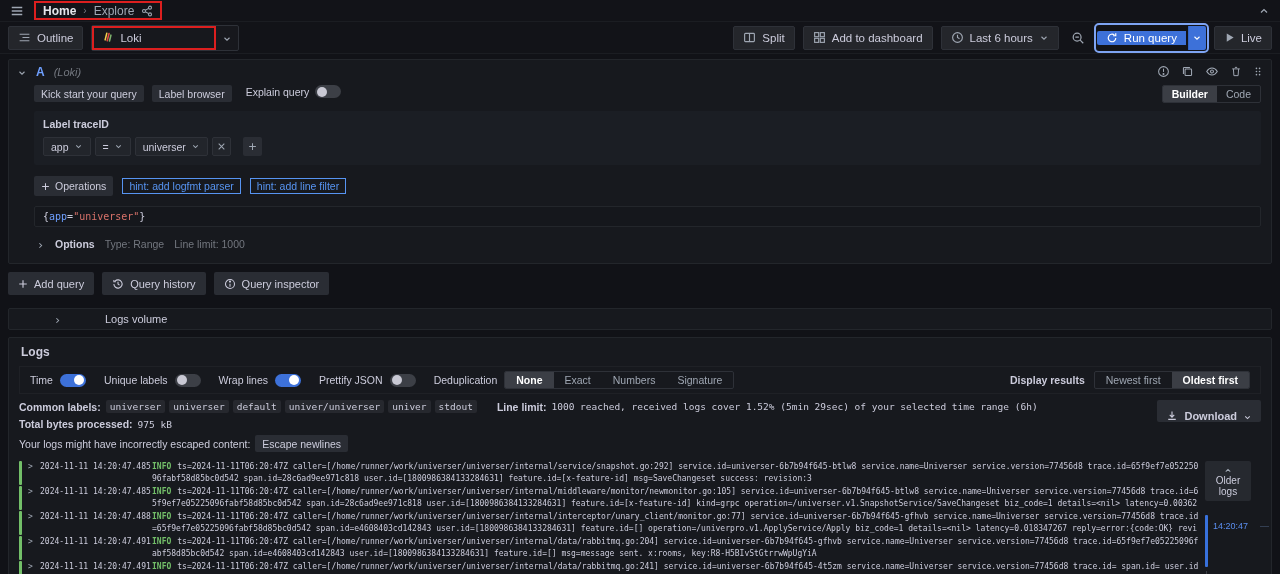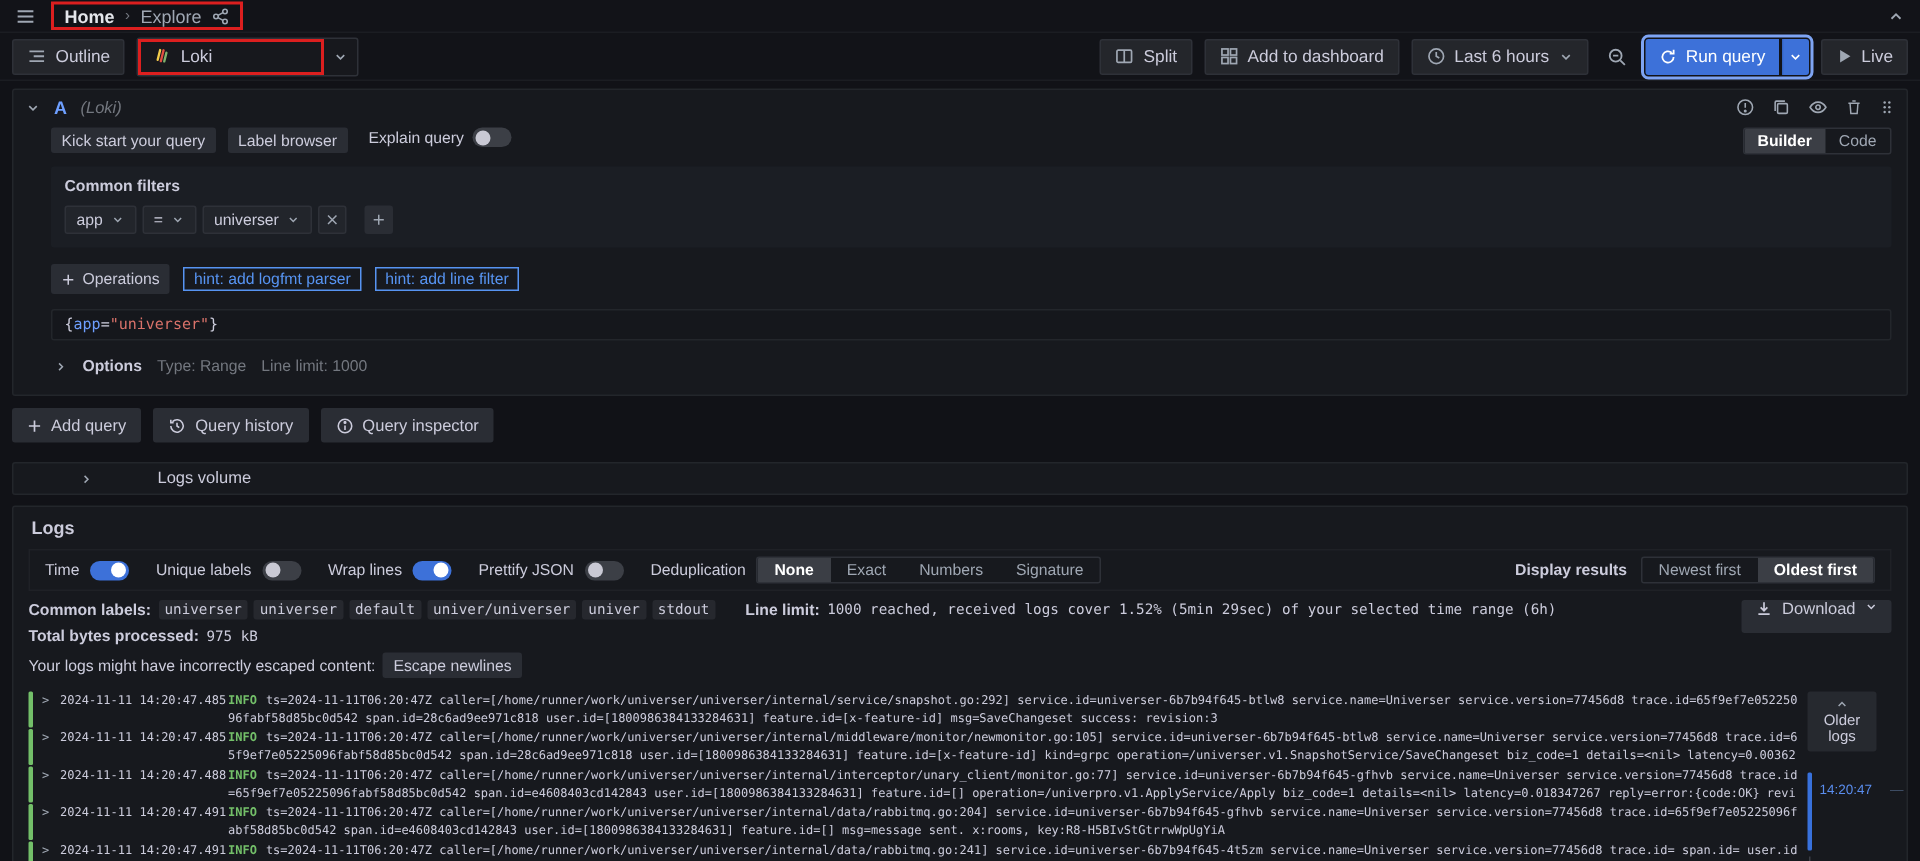--- a/index.html
+++ b/index.html
@@ -24,21 +24,21 @@
   .toolbar{height:32px; display:flex; align-items:center; gap:8px; padding:0 8px; border-bottom:1px solid #1b1d22; background:#121318;}
   .tbtn{display:inline-flex; align-items:center; gap:6px; height:24px; padding:0 9px; background:var(--btn); border:1px solid var(--border2); border-radius:2px; color:var(--text); font-size:11.5px; font-weight:500; cursor:pointer; white-space:nowrap;}
   .tbtn .svgi{color:var(--dim);}
   .icon-only{border:none; background:transparent; padding:0 4px;}
   .ds-picker{display:flex; align-items:center; height:26px; width:148px; background:#17181d; border:1px solid var(--border2); border-radius:2px; position:relative; cursor:pointer;}
   .ds-main{display:flex; align-items:center; gap:6px; padding:0 8px; flex:1; height:100%; border:2px solid var(--annotation-red);}
   .ds-name{font-size:11.5px; font-weight:500;}
   .ds-caret{padding:0 6px; color:var(--dim);}
   .toolbar-right{margin-left:auto; display:flex; align-items:center; gap:8px;text-align:right;}
   .run-query{display:inline-flex; align-items:center; height:24px; border-radius:2px; overflow:visible; outline:2px solid #7ea4f3; outline-offset:1px;}
-  .rq-main{display:flex; align-items:center; gap:6px; background:var(--accent); color:#fff; height:24px; padding:0 9px; font-size:11.5px; font-weight:500; border-radius:2px 0 0 2px; cursor:pointer;}
+  .rq-main{display:flex; align-items:center; gap:6px; background:var(--accent); color:#fff; height:14px; padding:0 9px; font-size:11.5px; font-weight:500; border-radius:2px 0 0 2px; cursor:pointer;}
   .rq-caret{background:var(--accent); border-left:1px solid #3465c4; height:24px; width:18px; display:flex; align-items:center; justify-content:center; color:#fff; border-radius:0 2px 2px 0; cursor:pointer; margin-left:2px;}
   
   .content{padding:5px 8px 0 8px;}
   .qpanel{border:1px solid var(--border); background:var(--panel); border-radius:2px;}
   .q-header{display:flex; align-items:center; height:23px; padding:0 8px; gap:9px;}
   .q-ref{color:var(--label-blue); font-weight:600; font-size:12px; cursor:pointer;}
   .q-dshint{color:var(--dimmer); font-style:italic; font-size:11px;}
   .q-header-icons{margin-left:auto; display:flex; align-items:center; gap:11px; color:var(--dim);}
   .q-header-icons .svgi{cursor:pointer;}
   .q-body{padding:2px 10px 10px 25px;}
@@ -84,21 +84,21 @@
   .seg-opt.sel{background:#3b3e45; color:#fff; font-weight:600;}
   .logs-right{margin-left:auto; display:flex; align-items:center; gap:9px;}
   .disp-label{font-size:10.5px; font-weight:700;}
   .meta-wrap{display:flex; margin-top:6px;}
   .meta-left{flex:1; min-width:0;}
   .meta-row{display:flex; align-items:center; flex-wrap:wrap; gap:5px; font-size:10.5px; margin-bottom:5px;}
   .meta-label{font-weight:600;}
   .mono-chip{font-family:"DejaVu Sans Mono",monospace; font-size:9.5px; background:var(--chip); padding:1px 4px; border-radius:2px;}
   .mono-val{font-family:"DejaVu Sans Mono",monospace; font-size:9.5px;}
   .meta-gap{width:10px;}
-  .dl-btn{display:inline-flex; align-items:flex-start; gap:6px; background:#2a2d34; border:none; border-radius:2px; color:var(--text); font-size:11px; font-weight:400; height:22px; padding:0 9px; cursor:pointer; align-self:flex-start;}
+  .dl-btn{display:inline-flex; align-items:flex-end; gap:6px; background:#2a2d34; border:none; border-radius:2px; color:var(--text); font-size:11px; font-weight:700; height:22px; padding:0 9px; cursor:pointer; align-self:flex-start;}
   
   .log-area{position:relative; margin-top:4px;}
   .log-rows{padding-right:60px;}
   .log-row{display:flex; margin-bottom:1px; cursor:pointer;}
   .lvl-bar{width:3px; border-radius:1px; background:var(--info-green); margin-right:6px; flex:none;}
   .log-caret{width:12px; flex:none; color:var(--dim); font-family:"DejaVu Sans Mono",monospace; font-size:8px; padding-top:1px;}
   .log-ts{flex:none; width:112px; font-family:"DejaVu Sans Mono",monospace; font-size:8px; line-height:12px; color:var(--text);}
   .log-body{flex:1; min-width:0; font-family:"DejaVu Sans Mono",monospace; font-size:8px; line-height:12px; color:var(--text); word-break:break-all; max-height:24px; overflow:hidden;}
   .log-lvl{color:var(--info-green); font-weight:700; margin-right:6px;}
   .log-rail{position:absolute; top:0; right:0; width:56px;}
@@ -266,21 +266,21 @@
           <span class="toggle">
               <span class="knob"></span>
             </span>
         </span>
         <span class="mode-group">
             <span class="mode-opt sel">Builder</span>
             <span class="mode-opt">Code</span>
           </span>
       </div>
       <div class="filters-card">
-        <div class="filters-title">Common filters</div>
+        <div class="filters-title">Label traceID</div>
         <div class="filter-row">
           <span class="chipbtn">
             <span>app</span>
             <svg class="svgi" width="9" height="9" viewBox="0 0 16 16" stroke="currentColor" stroke-width="1.8" fill="none">
                 <path d="M4 6l4 4 4-4"></path>
               </svg>
           </span>
           <span class="chipbtn">
             <span>=</span>
             <svg class="svgi" width="9" height="9" viewBox="0 0 16 16" stroke="currentColor" stroke-width="1.8" fill="none">

